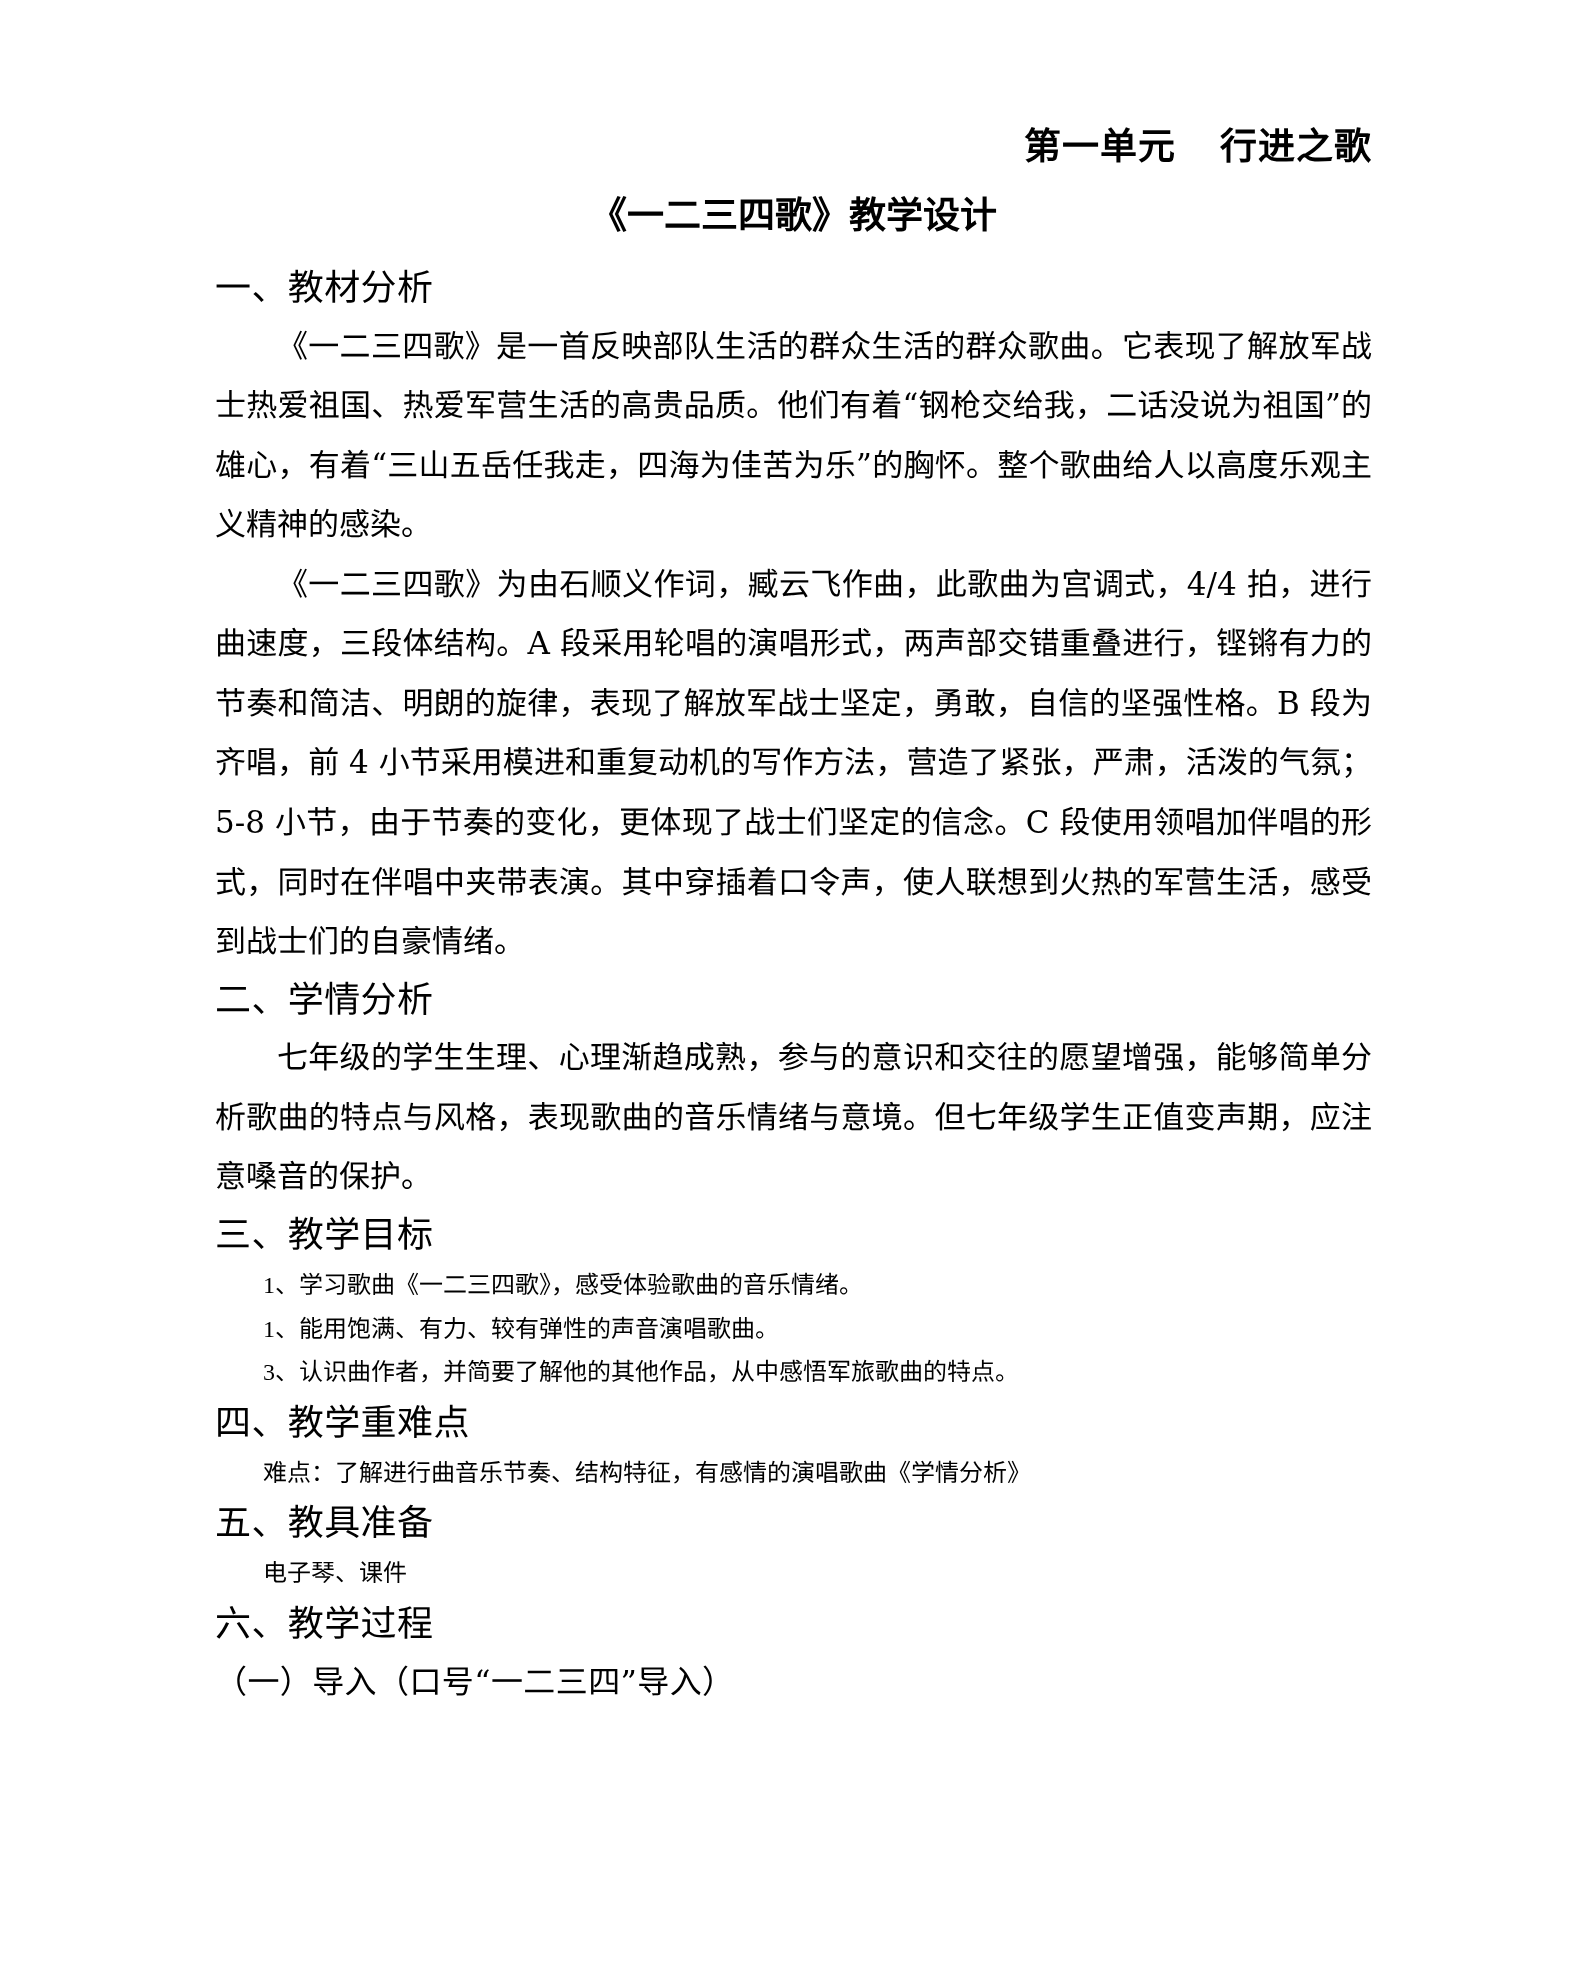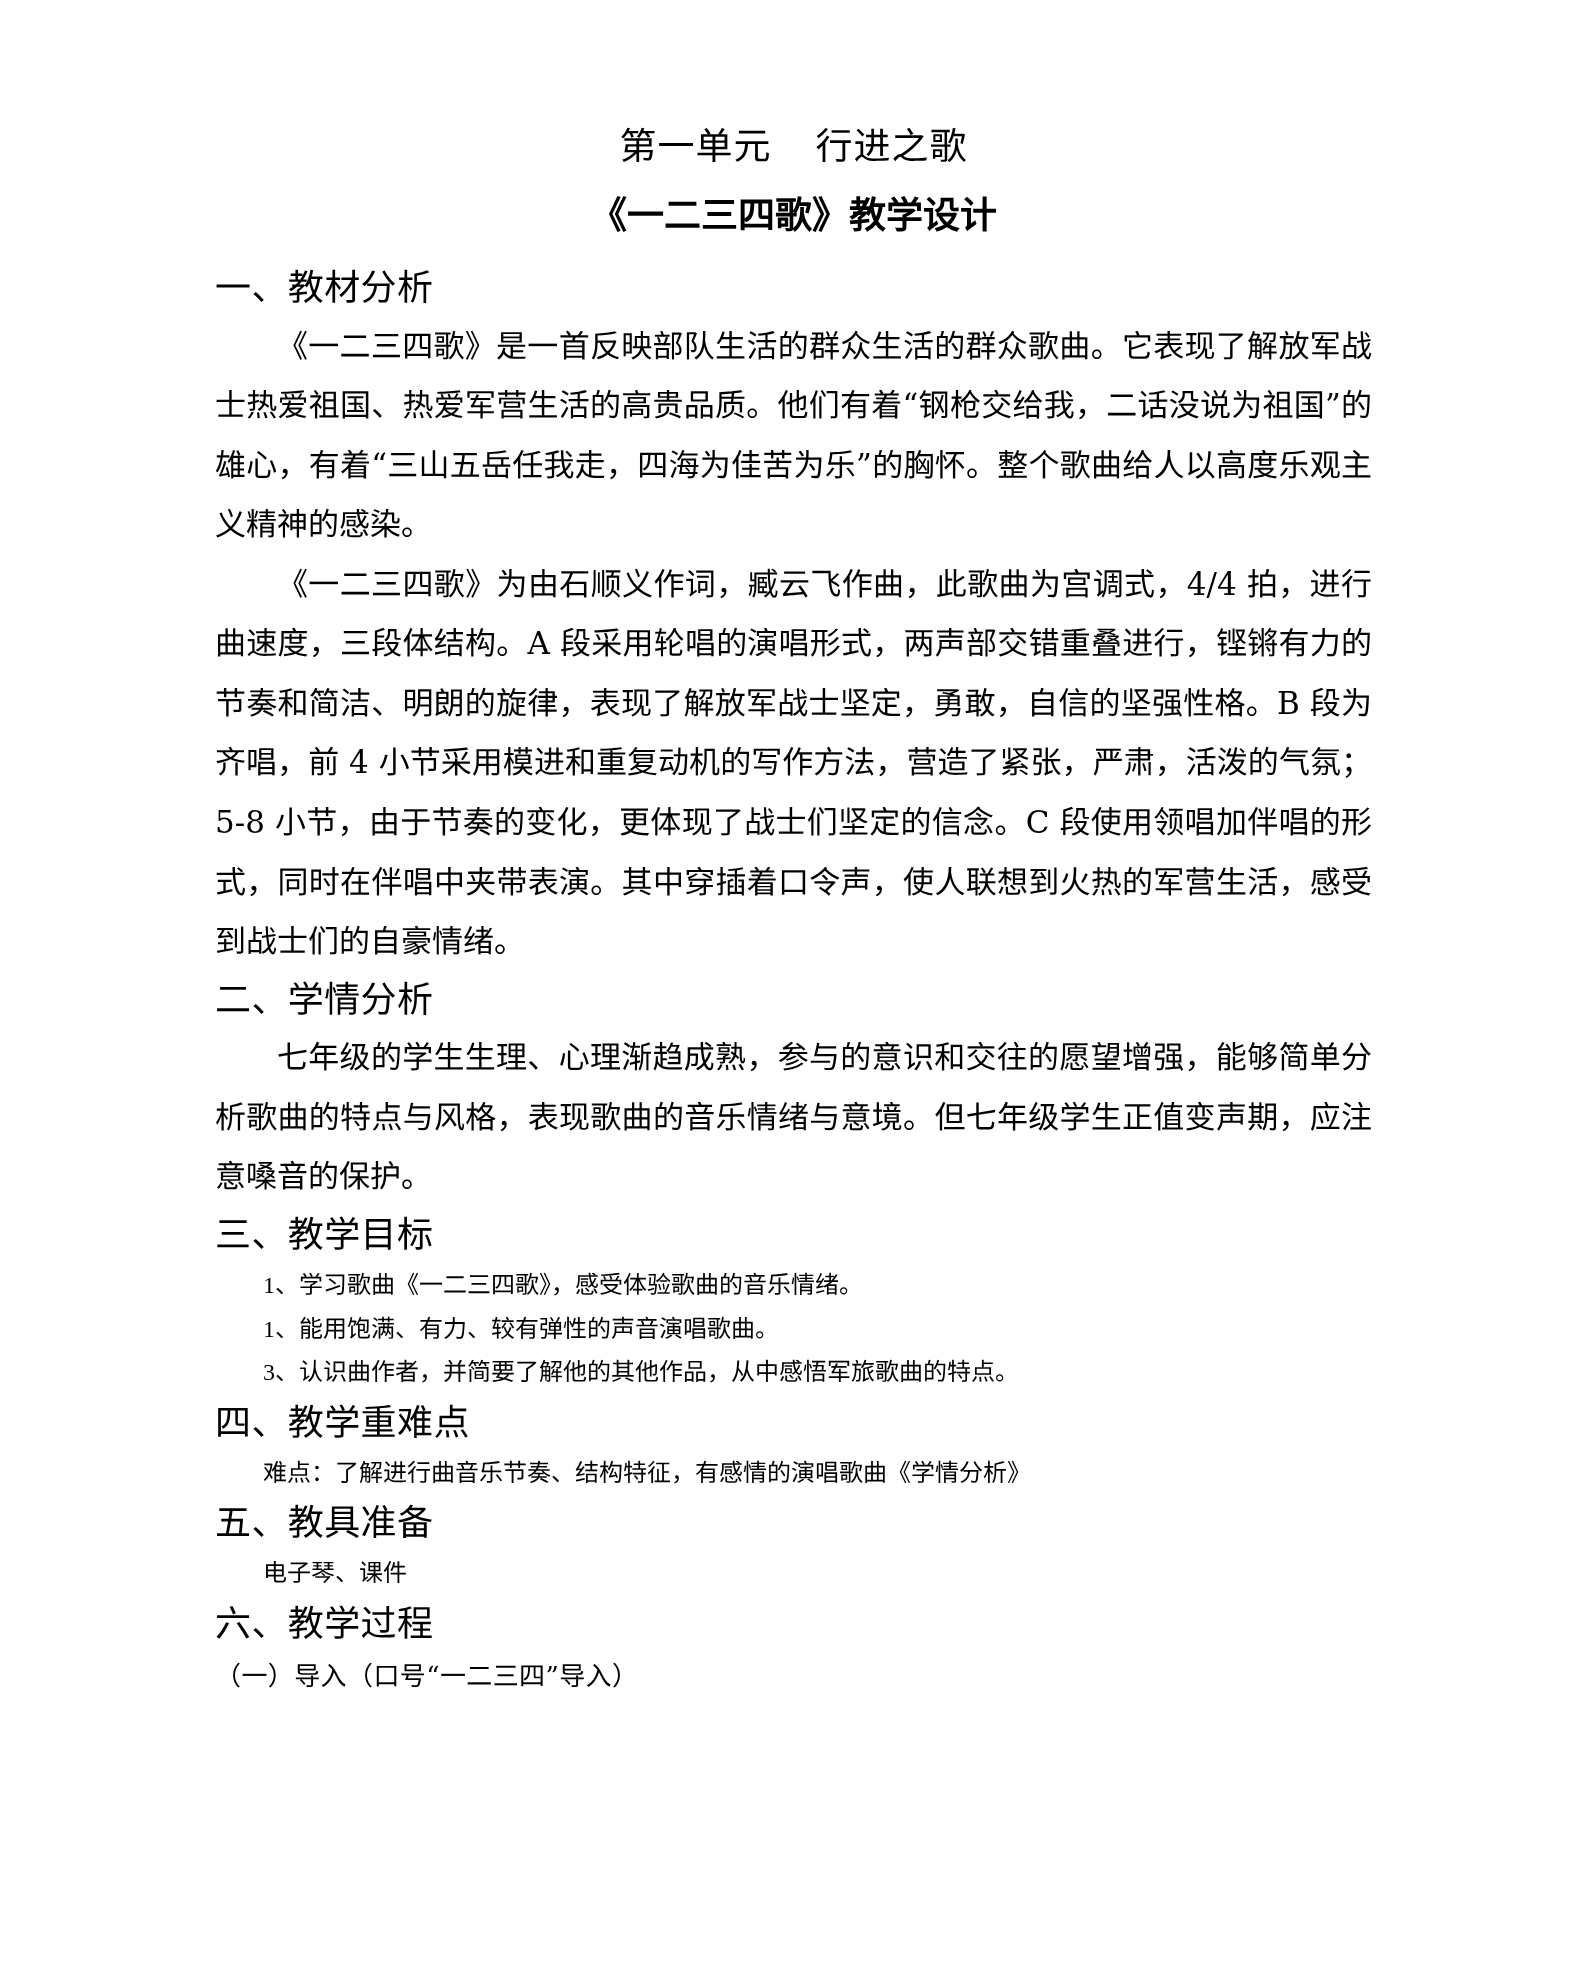--- a/index.html
+++ b/index.html
@@ -15,23 +15,23 @@
   .page {
     width: 1587px;
     height: 1961px;
     box-sizing: border-box;
     background: #ffffff;
     position: relative;
     overflow: hidden;
     padding: 118px 215px 0 215px;
   }
   .doc-title {
-    text-align: center;
+    text-align: right;
     font-size: 37px;
-    font-weight: 400;
+    font-weight: 700;
     line-height: 1.0;
     letter-spacing: 1px;
     margin: 0 0 4px 0;
     padding-top: 10px;
   }
   .doc-title .gap {
     display: inline-block;
     width: 44px;
   }
   .doc-subtitle {
@@ -65,21 +65,21 @@
     line-height: 1.82;
     margin: 0;
     text-align: justify;
     text-justify: inter-ideograph;
     text-indent: 2em;
     letter-spacing: 0px;
     word-break: break-all;
     font-family: Liberation Serif, serif;
   }
   p.flush {
-    font-size: 26px;
+    font-size: 32px;
     line-height: 1.82;
     margin: 0;
     text-indent: 0;
     text-align: left;
     letter-spacing: 0.4px;
   }
 </style>
 </head>
 <body>
 

